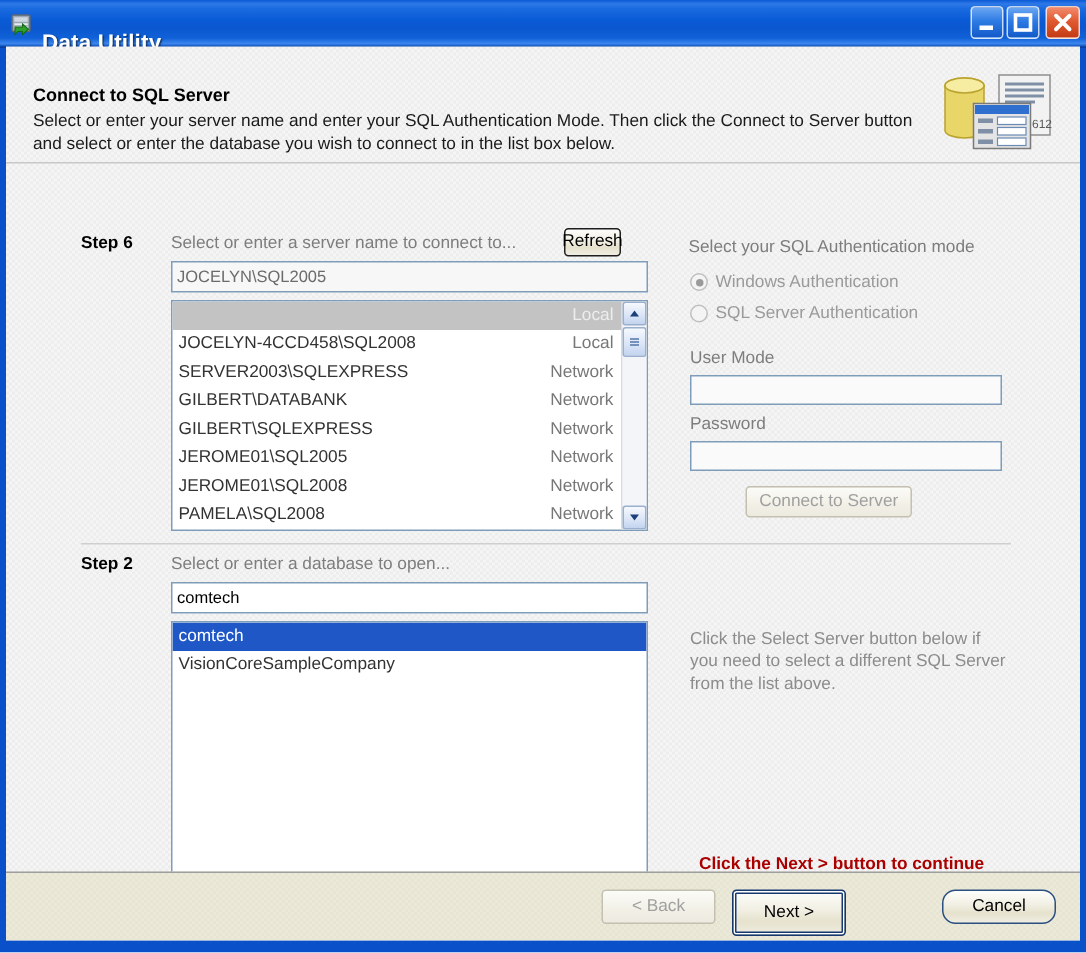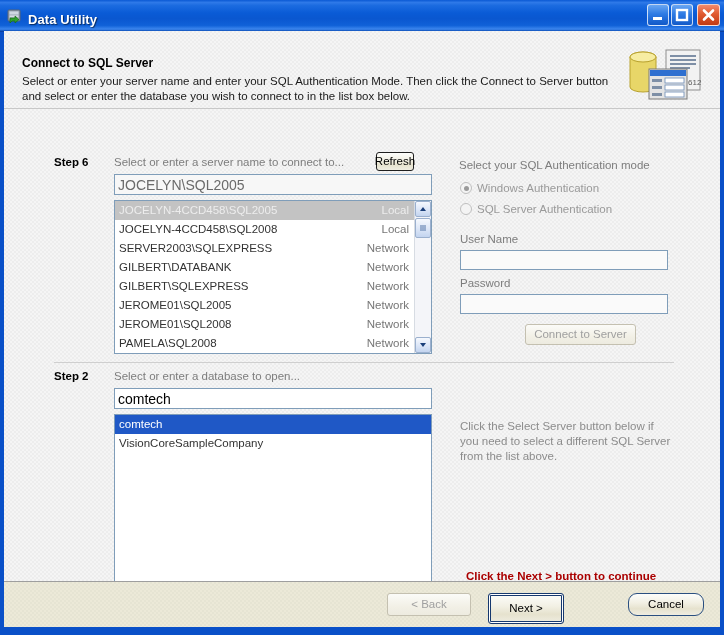--- a/index.html
+++ b/index.html
@@ -34,22 +34,22 @@
         #3C86EE 94%, #0C4FB8 100%);
     border-bottom: 1px solid #0A3FA0;
   }
   #title-icon {
     position: absolute;
     left: 6px; top: 7px;
     width: 18px; height: 18px;
   }
   #title-text {
     position: absolute;
-    left: 28px; top: 12px;
-    font-size: 13px;
+    left: 28px; top: 20px;
+    font-size: 15px;
     font-weight: bold;
     color: #ffffff;
     text-shadow: 1px 1px 1px rgba(0,0,0,0.55);
     letter-spacing: 0.1px;
     white-space: nowrap;
   }
   .win-btn {
     position: absolute;
     top: 4px;
     width: 22px;
@@ -122,21 +122,21 @@
     color: #7d7d7d;
   }
 
   
   .xp-textbox {
     position: absolute;
     box-sizing: border-box;
     background: #ffffff;
     border: 1px solid #7F9DB9;
     font-family: "Liberation Sans", sans-serif;
-    font-size: 14px;
+    font-size: 11px;
     color: #000;
     padding: 0 3px;
     outline: none;
   }
   .xp-textbox.readonlylook { background: #F7F7F7; }
 
   
   .xp-btn {
     position: absolute;
     box-sizing: border-box;
@@ -373,21 +373,21 @@
 
     <div class="step-label" style="left:50px; top:125px;">Step 6</div>
     <div class="field-caption" style="left:110px; top:125px;">Select or enter a server name to connect to...</div>
 
     <button class="xp-btn" style="left:372px; top:121px; width:38px; height:19px;">Refresh</button>
 
     <input class="xp-textbox readonlylook" style="left: 110px; top: 143px; width: 318px; height: 21px; color: rgb(107, 107, 107);" value="JOCELYN\SQL2005">
 
     <div class="xp-listbox" style="left:110px; top:169px; width:318px; height:154px;">
       <div class="lb-rows" id="server-rows">
-          <div class="lb-row sel-inactive"><span class="col-name">JOCELYN-4CCD458\SQL2005</span><span class="col-type">Local</span></div>
+          <div class="lb-row sel-inactive"><span class="col-type">Local</span></div>
           <div class="lb-row"><span class="col-name">JOCELYN-4CCD458\SQL2008</span><span class="col-type">Local</span></div>
           <div class="lb-row"><span class="col-name">SERVER2003\SQLEXPRESS</span><span class="col-type">Network</span></div>
           <div class="lb-row"><span class="col-name">GILBERT\DATABANK</span><span class="col-type">Network</span></div>
           <div class="lb-row"><span class="col-name">GILBERT\SQLEXPRESS</span><span class="col-type">Network</span></div>
           <div class="lb-row"><span class="col-name">JEROME01\SQL2005</span><span class="col-type">Network</span></div>
           <div class="lb-row"><span class="col-name">JEROME01\SQL2008</span><span class="col-type">Network</span></div>
           <div class="lb-row"><span class="col-name">PAMELA\SQL2008</span><span class="col-type">Network</span></div>
         </div>
       <div class="xp-scrollbar">
         <div class="sb-track"></div>
@@ -415,27 +415,27 @@
 
     <div class="radio-row" style="left:456px; top:151px;">
       <span class="radio-dot checked"></span>
       <span>Windows Authentication</span>
     </div>
     <div class="radio-row" style="left:456px; top:172px;text-align:center;">
       <span class="radio-dot"></span>
       <span>SQL Server Authentication</span>
     </div>
 
-    <div class="field-caption" style="left:456px; top:202px;">User Name</div>
+    <div class="field-caption" style="left:456px; top:202px;">User Mode</div>
     <input class="xp-textbox" style="left: 456px; top: 219px; width: 208px; height: 20px; background: rgb(250, 250, 250);" value="">
 
     <div class="field-caption" style="left:456px; top:246px;">Password</div>
     <input class="xp-textbox" type="password" style="left: 456px; top: 263px; width: 208px; height: 20px; background: rgb(250, 250, 250);" value="">
 
-    <button class="xp-btn disabled" style="left:493px; top:293px; width:111px; height:21px;margin-left:28px;">Connect to Server</button>
+    <button class="xp-btn disabled" style="left:493px; top:293px; width:111px; height:21px;">Connect to Server</button>
 
     <div class="hsep" style="left:50px; top:331px; width:620px;"></div>
 
     <div class="step-label" style="left:50px; top:339px;">Step 2</div>
     <div class="field-caption" style="left:110px; top:339px;">Select or enter a database to open...</div>
 
     <input class="xp-textbox" style="left: 110px; top: 357px; width: 318px; height: 21px;" value="comtech">
 
     <div class="xp-listbox" style="left:110px; top:383px; width:318px; height:172px;">
       <div class="lb-rows" id="database-rows">
@@ -444,19 +444,19 @@
         </div>
     </div>
 
     <button class="xp-btn" style="left:111px; top:564px; width:111px; height:21px;">Reselect Server</button>
 
     <div class="hint-gray" style="left:456px; top:388px; width:215px;">Click the Select Server button below if you need to select a different SQL Server from the list above.</div>
 
     <div class="hint-red" style="left:462px; top:539px;">Click the Next &gt; button to continue</div>
 
     <div id="footer">
-      <button class="xp-btn disabled" style="left:null; right:249px; top:11px; width:84px; height:23px;">&lt; Back</button>
+      <button class="xp-btn disabled" style="left:null; right:243px; top:11px; width:76px; height:23px;">&lt; Back</button>
       <button class="xp-btn default-focus" style="right:156px; top:11px; width:76px; height:31px;">Next &gt;</button>
       <button class="xp-btn thin-border" style="right:16px; top:11px; width:76px; height:23px;border-radius:9px;">Cancel</button>
     </div>
 
   </div>
 </div>
 
 </body></html>

